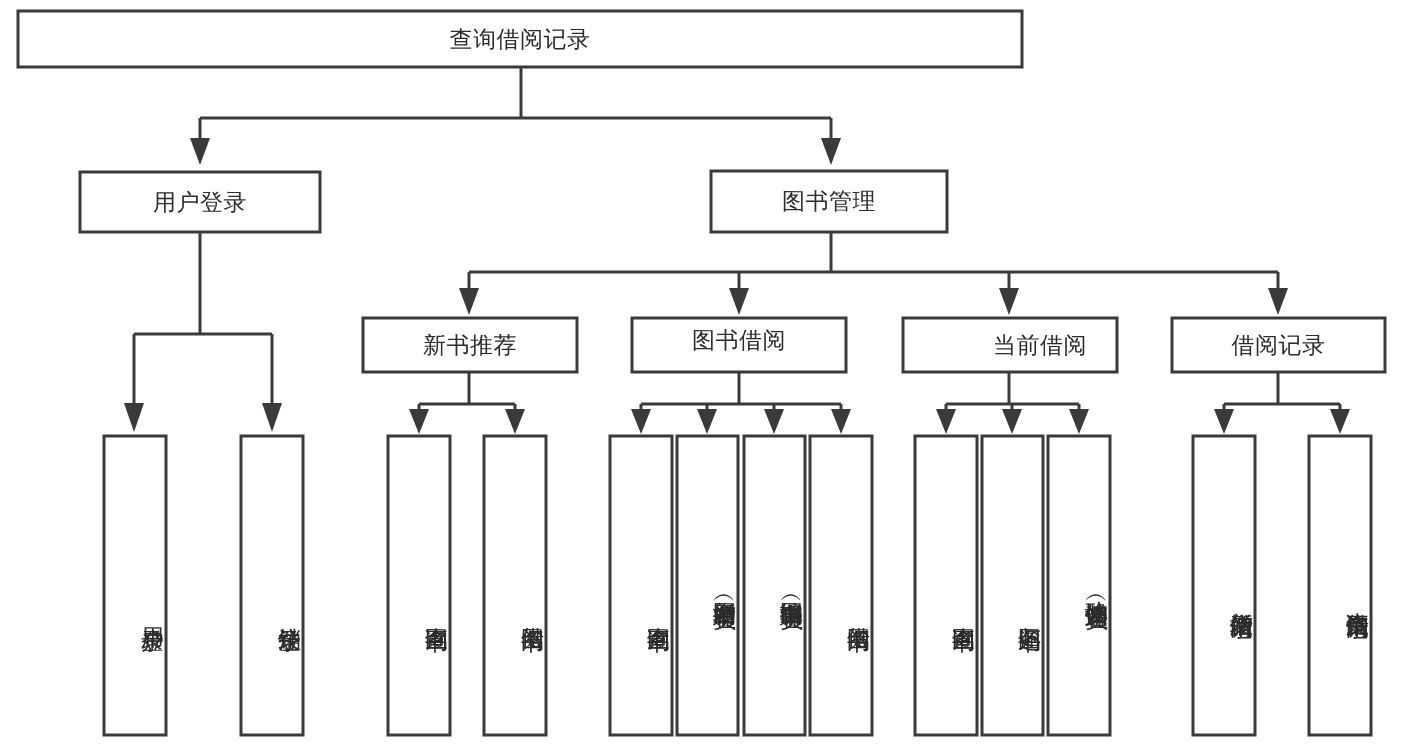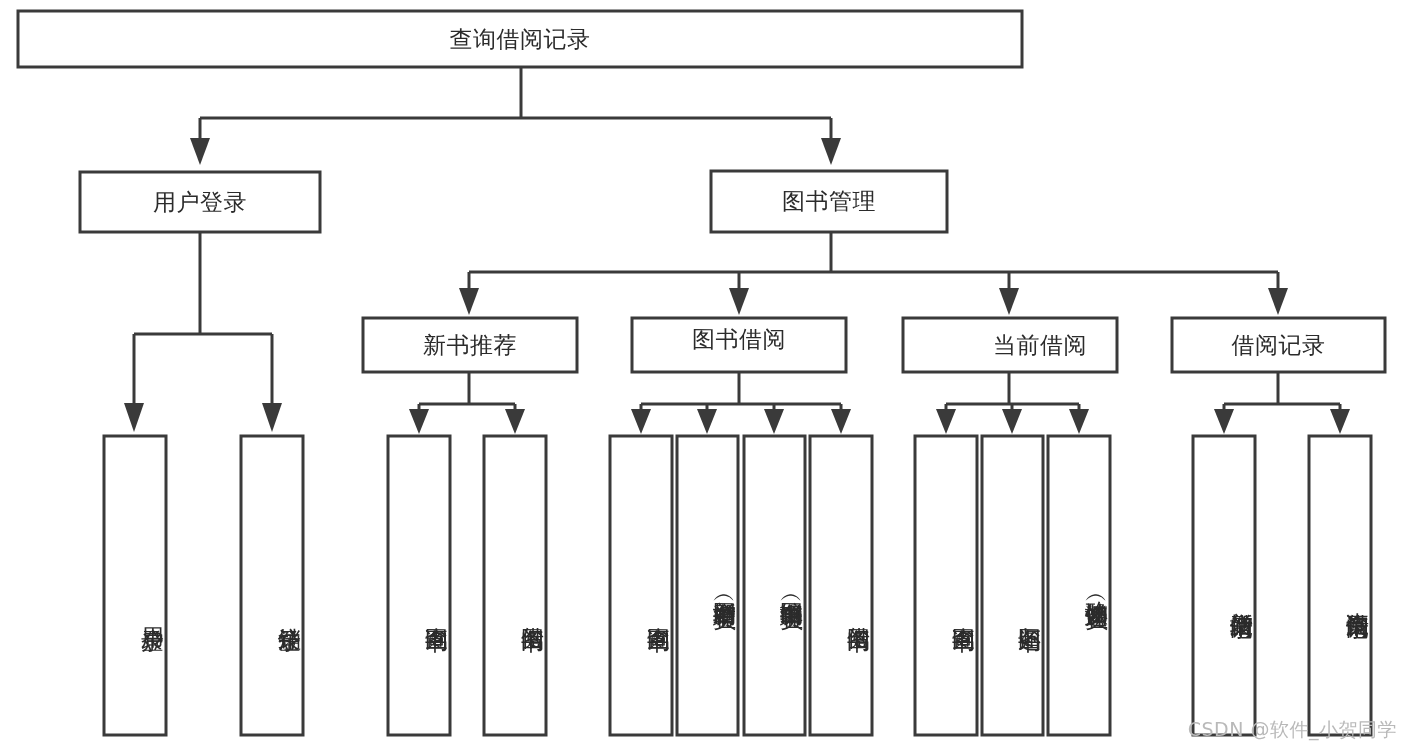--- a/index.html
+++ b/index.html
@@ -186,21 +186,21 @@
     <rect class="node-box" x="1193" y="436" width="62" height="299"></rect>
     <rect class="node-box" x="1309" y="436" width="62" height="299"></rect>
   </svg>
 
   <div class="node-label-h" style="left:18px; top:11px; width:1004px; height:56px;">查询借阅记录</div>
 
   <div class="node-label-h" style="left:80px; top:172px; width:240px; height:60px;">用户登录</div>
   <div class="node-label-h" style="left:363px; top:318px; width:214px; height:54px;">新书推荐</div>
 
   <div class="node-label-h" style="left:711px; top:171px; width:236px; height:61px;">图书管理</div>
-  <div class="node-label-h" style="left:632px; top:318px; width:214px; height:44px;font-family:Liberation Serif, serif;">图书借阅</div>
+  <div class="node-label-h" style="left:632px; top:318px; width:214px; height:44px;">图书借阅</div>
   <div class="node-label-h" style="left:903px; top:318px; width:214px; height:54px;padding-left:30px;">当前借阅</div>
   <div class="node-label-h" style="left:1172px; top:318px; width:213px; height:54px;border-radius:23px;">借阅记录</div>
 
   <div class="node-label-v" style="left:104px; top:496px; width:62px; height:230px;">用户登录</div>
   <div class="node-label-v" style="left:241px; top:496px; width:62px; height:230px;">注销登录</div>
 
   <div class="node-label-v" style="left:388px; top:496px; width:62px; height:230px;">查询图书</div>
   <div class="node-label-v" style="left:484px; top:496px; width:62px; height:230px;">借阅图书</div>
 
   <div class="node-label-v" style="left:610px; top:496px; width:62px; height:230px;">查询图书</div>
@@ -208,15 +208,14 @@
   <div class="node-label-v" style="left:744px; top:442px; width:61px; height:290px;">编辑图书（管理员）</div>
   <div class="node-label-v" style="left:810px; top:496px; width:62px; height:230px;">借阅图书</div>
 
   <div class="node-label-v" style="left:915px; top:496px; width:62px; height:230px;">查询图书</div>
   <div class="node-label-v" style="left:982px; top:496px; width:61px; height:230px;">归还图书</div>
   <div class="node-label-v" style="left:1048px; top:442px; width:62px; height:290px;">确认归还（管理员）</div>
 
   <div class="node-label-v" style="left:1193px; top:466px; width:62px; height:262px;">新增借阅记录</div>
   <div class="node-label-v" style="left:1309px; top:466px; width:62px; height:262px;">查询借阅记录</div>
 
-  <div id="watermark">CSDN @软件_小贺同学</div>
 
 </div>
 
 </body></html>

